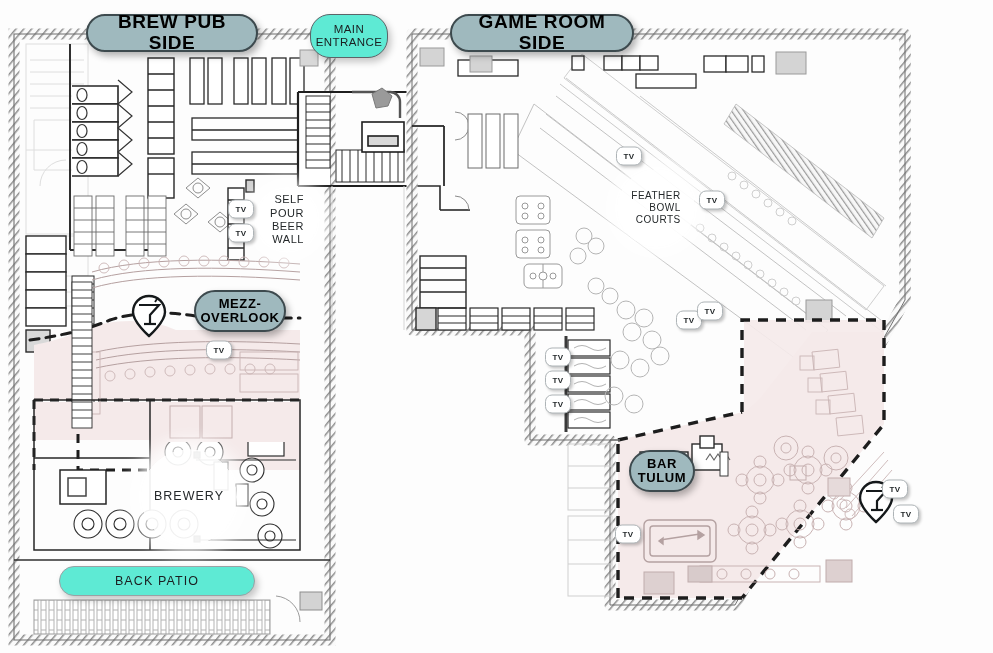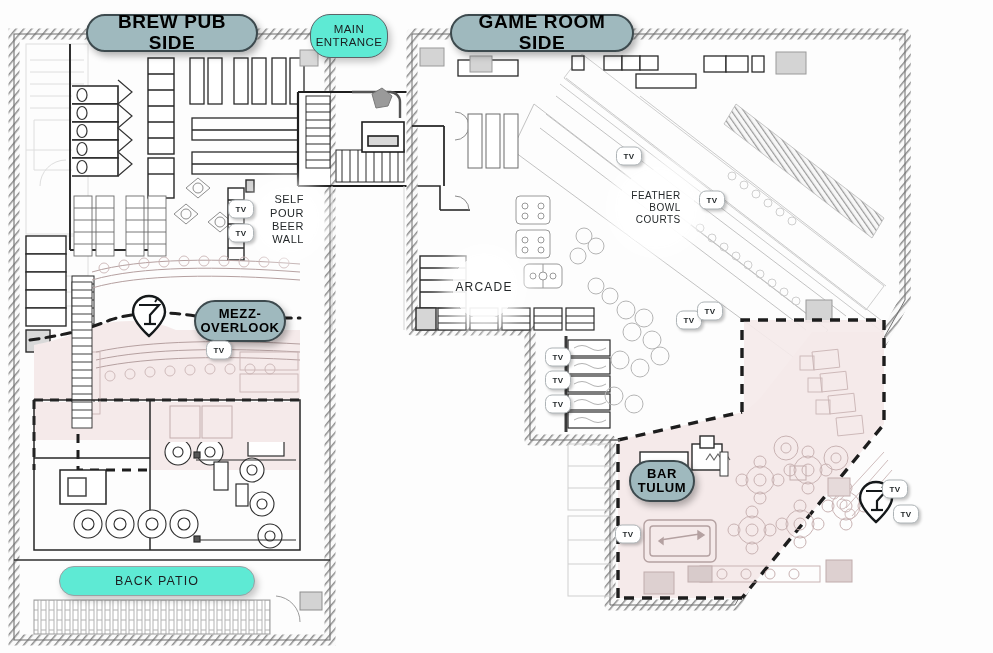--- a/index.html
+++ b/index.html
@@ -11,21 +11,21 @@
   
   .pill{
     position:absolute;transform:translate(-50%,-50%);
     background:#9fb9be;color:#000000;border:2px solid #3d4a4e;
     border-radius:22px;display:flex;align-items:center;justify-content:center;
     text-align:center;font-weight:700;letter-spacing:.6px;line-height:1.08;
     box-shadow:3px 4px 7px rgba(0,0,0,.30);
     white-space:pre-line;padding:4px 10px;box-sizing:border-box;
   }
   .pill.big{font-size:19px;}
-  .pill.mid{font-size:13px;margin-top:10px;}
+  .pill.mid{font-size:13px;}
 
   .wpill{
     position:absolute;transform:translate(-50%,-50%);
     background:#5eead4;color:#1b1f21;border:1.6px solid #5c6468;
     border-radius:20px;display:flex;align-items:center;justify-content:center;
     text-align:center;line-height:1.12;font-size:11.5px;letter-spacing:.4px;
     box-shadow:3px 4px 7px rgba(0,0,0,.22);white-space:pre-line;
     padding:3px 8px;box-sizing:border-box;
   }
   .wpill.patio{font-size:12.5px;letter-spacing:1.1px;border-width:1.3px;border-color:#9aa1a4;}
@@ -585,22 +585,22 @@
 
   <div class="circ" style="left:287px;top:220px;width:62px;height:62px;font-size:11px;">SELF
 POUR
 BEER
 WALL</div>
 
   <div class="circ" style="left:656px;top:208px;width:78px;height:78px;font-size:10px;">FEATHER
 BOWL
 COURTS</div>
 
-  <div class="circ" style="left:484px;top:287px;width:64px;height:64px;font-size:12px;letter-spacing:1.2px;">ARCADE</div>
-
+
+  <div class="circ" style="left:189px;top:497px;width:96px;height:96px;font-size:12.5px;letter-spacing:1px;">BREWERY</div>
 
   <div class="pin" style="left:149px;top:342px;">
     <svg width="36" height="44" viewBox="0 0 36 44">
       <path d="M18 2 C9 2 2 9 2 18 C2 28 18 42 18 42 C18 42 34 28 34 18 C34 9 27 2 18 2 Z" fill="#ffffff" stroke="#15191b" stroke-width="2.4"></path>
       <path d="M8 11 H28 L19 21 V30" fill="none" stroke="#15191b" stroke-width="2.2"></path>
       <path d="M13 30 H25" stroke="#15191b" stroke-width="2.2"></path>
       <path d="M24 8 l2 -3" stroke="#15191b" stroke-width="1.8"></path>
     </svg>
   </div>
 

